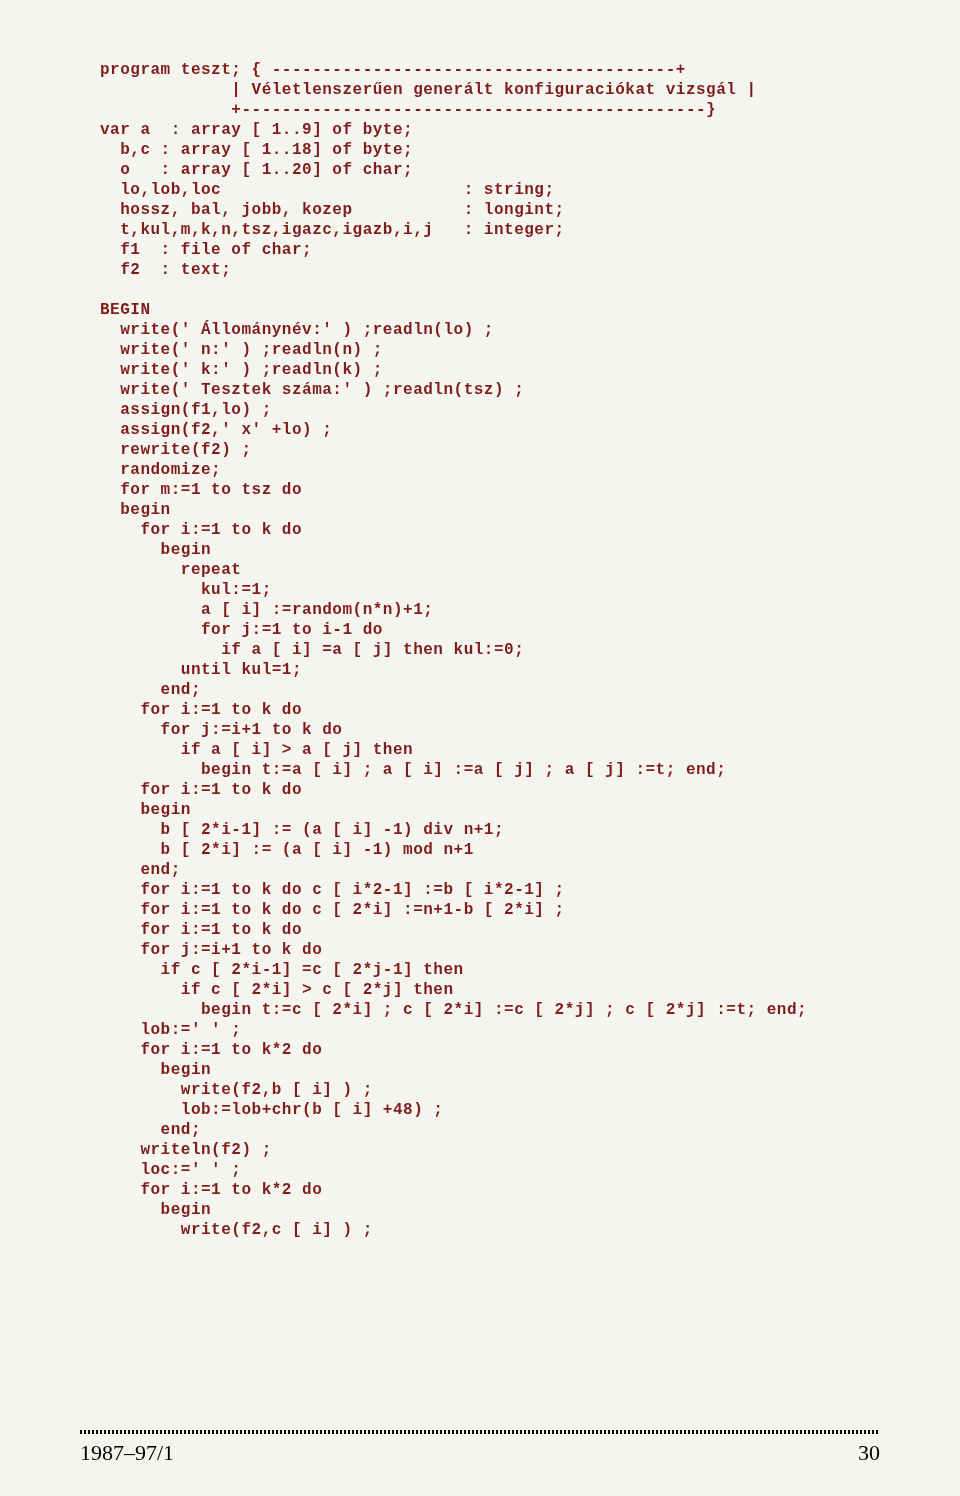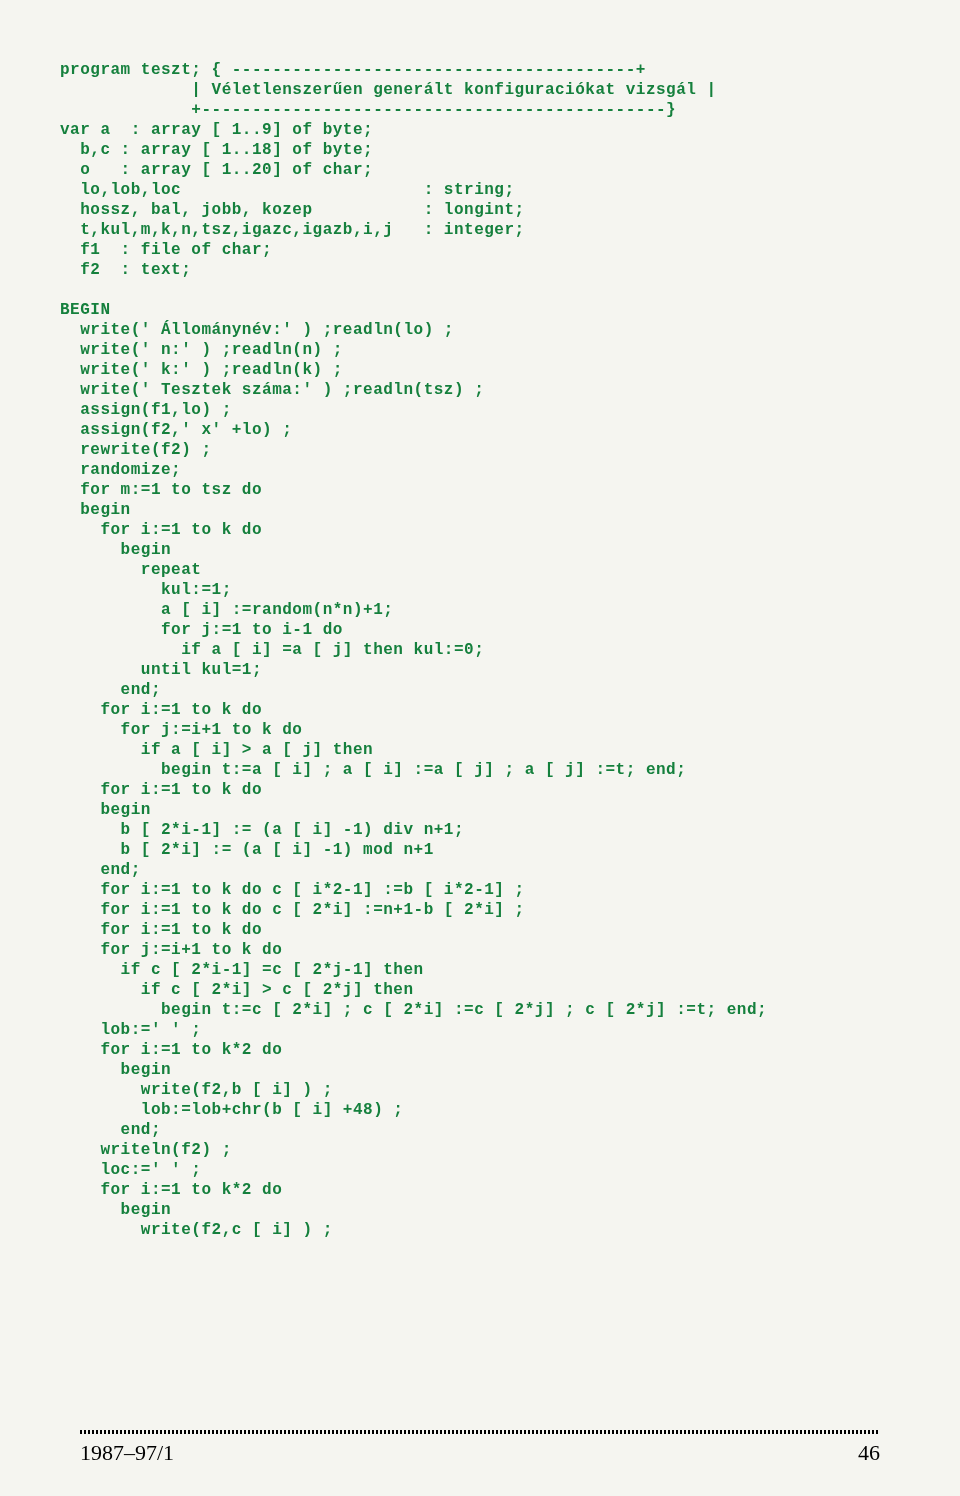--- a/index.html
+++ b/index.html
@@ -6,24 +6,24 @@
       margin: 0;
       padding: 0;
       background: #f5f5f0;
       font-family: 'Courier New', monospace;
       width: 960px;
       height: 1496px;
       box-sizing: border-box;
       position: relative;
     }
     .page {
-      padding: 60px 80px 40px 60px;
+      padding: 60px 80px 40px 100px;
       font-size: 16px;
       line-height: 1.25;
-      color: #15803d;
+      color: #7f1d1d;
       font-weight: bold;
     }
     pre {
       margin: 0;
       white-space: pre;
       font-family: 'Courier New', monospace;
       font-weight: bold;
       letter-spacing: 0.5px;
     }
     .footer {
@@ -121,15 +121,15 @@
     loc:=' ' ;
     for i:=1 to k*2 do
       begin
         write(f2,c [ i] ) ;</pre>
 </div>
 
 <div class="footer">
   <div class="wave"></div>
   <div class="footer-lines">
     <span class="issue">1987–97/1</span>
-    <span class="page-num">46</span>
+    <span class="page-num">30</span>
   </div>
 </div>
 
 </body></html>

